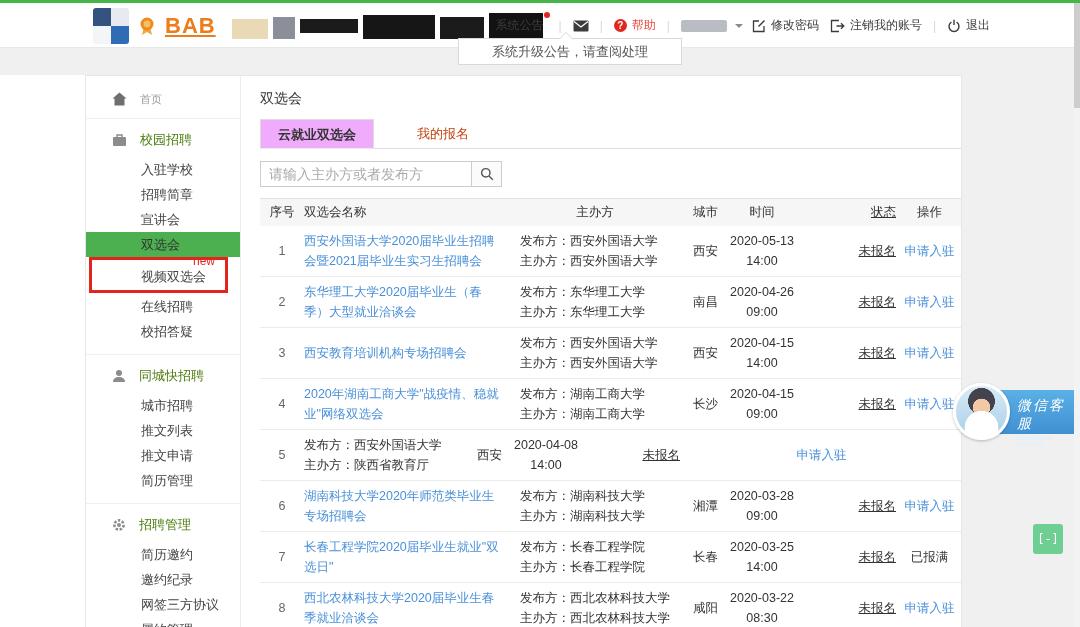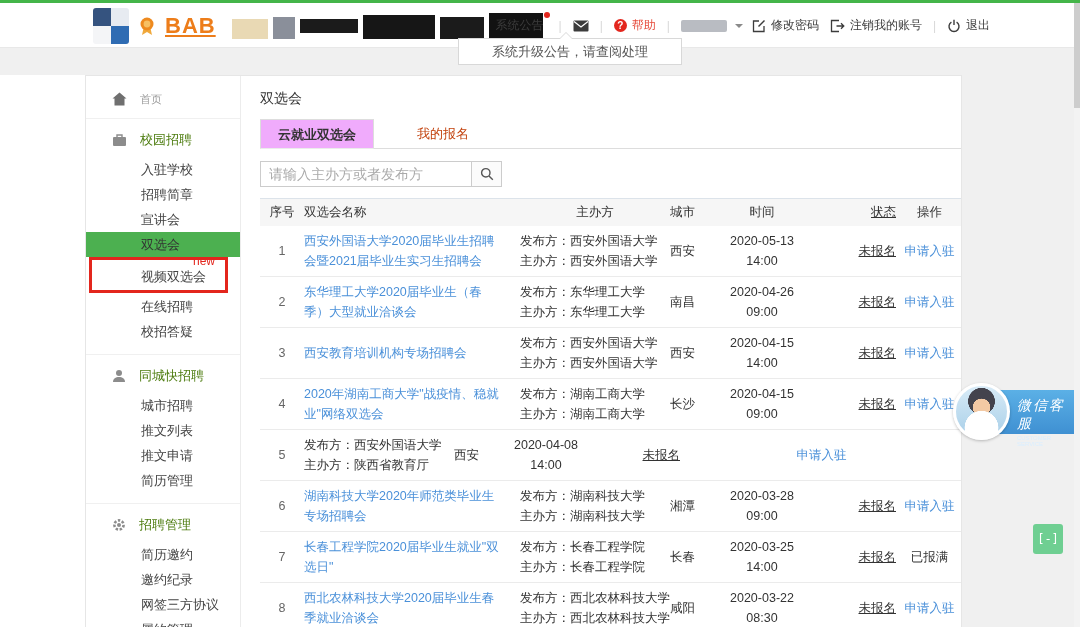--- a/index.html
+++ b/index.html
@@ -70,21 +70,21 @@
   .search-input { width:212px; height:26px; border:1px solid #ccc; padding:0 8px; font-size:14px; color:#333; outline:none; font-family:inherit; }
   .search-input::placeholder { color:#aaa; }
   .search-btn { width:30px; height:26px; border:1px solid #ccc; border-left:none; background:#fbfbfb; display:flex; align-items:center; justify-content:center; cursor:pointer; }
 
   .table { margin-top:11px; width:703px; }
   .thead { display:flex; background:#f6f6f6; border-top:1px solid #dce3ea; height:28px; align-items:center; font-size:12.5px; color:#333; }
   .trow { display:flex; border-bottom:1px solid #ebebeb; padding:5px 0; font-size:12.5px; color:#333; align-items:center; }
   .c0 { width:44px; text-align:center; color:#666; flex-shrink:0; }
   .c1 { width:216px; padding-right:14px; flex-shrink:0; }
   .c2 { width:150px; flex-shrink:0; }
-  .c3 { width:48px; text-align:left; flex-shrink:0; }
+  .c3 { width:48px; text-align:right; flex-shrink:0; }
   .c4 { width:88px; text-align:center; flex-shrink:0; }
   .c5 { width:90px; text-align:right; flex-shrink:0;text-decoration:underline; }
   .c6 { flex:1; text-align:center; }
   .thead .c0 { color:#333; }
   .thead .c2 { text-align:center; }
   .name-link { color:#4a90d9; line-height:1.6; cursor:pointer; }
   .org-line, .time-line { line-height:1.6; }
   .action-link { color:#4a90d9; cursor:pointer; }
 
   

